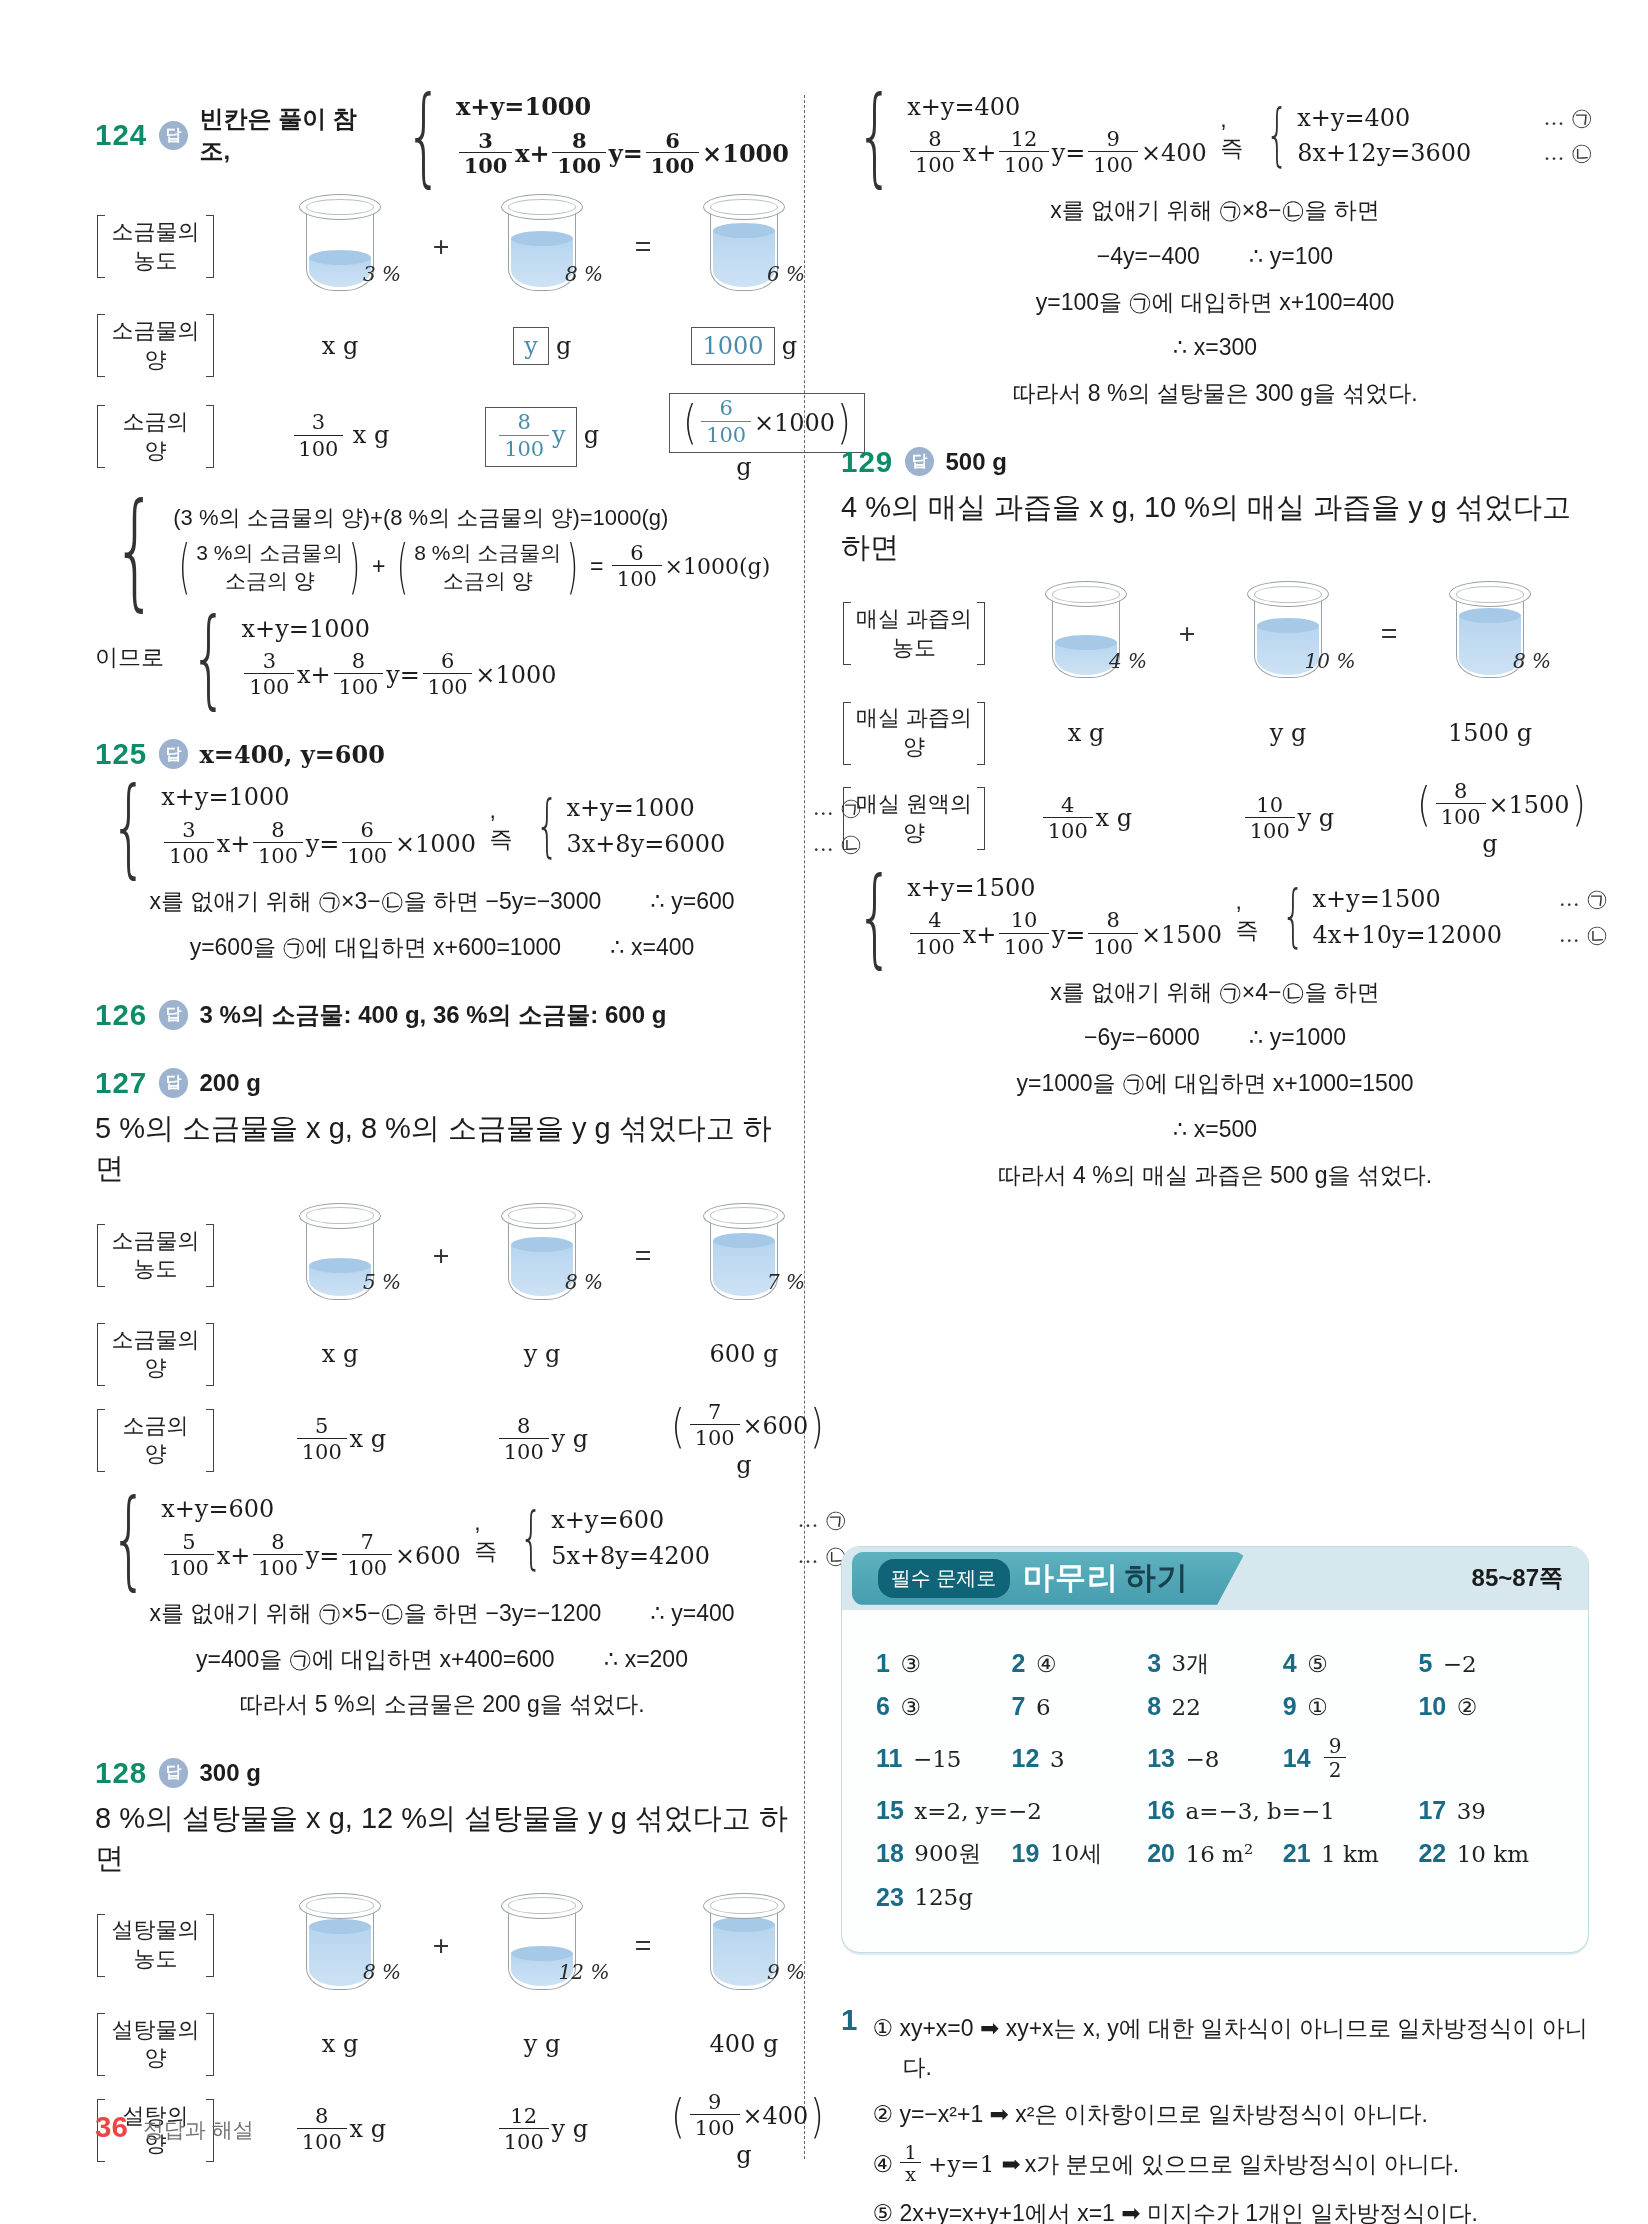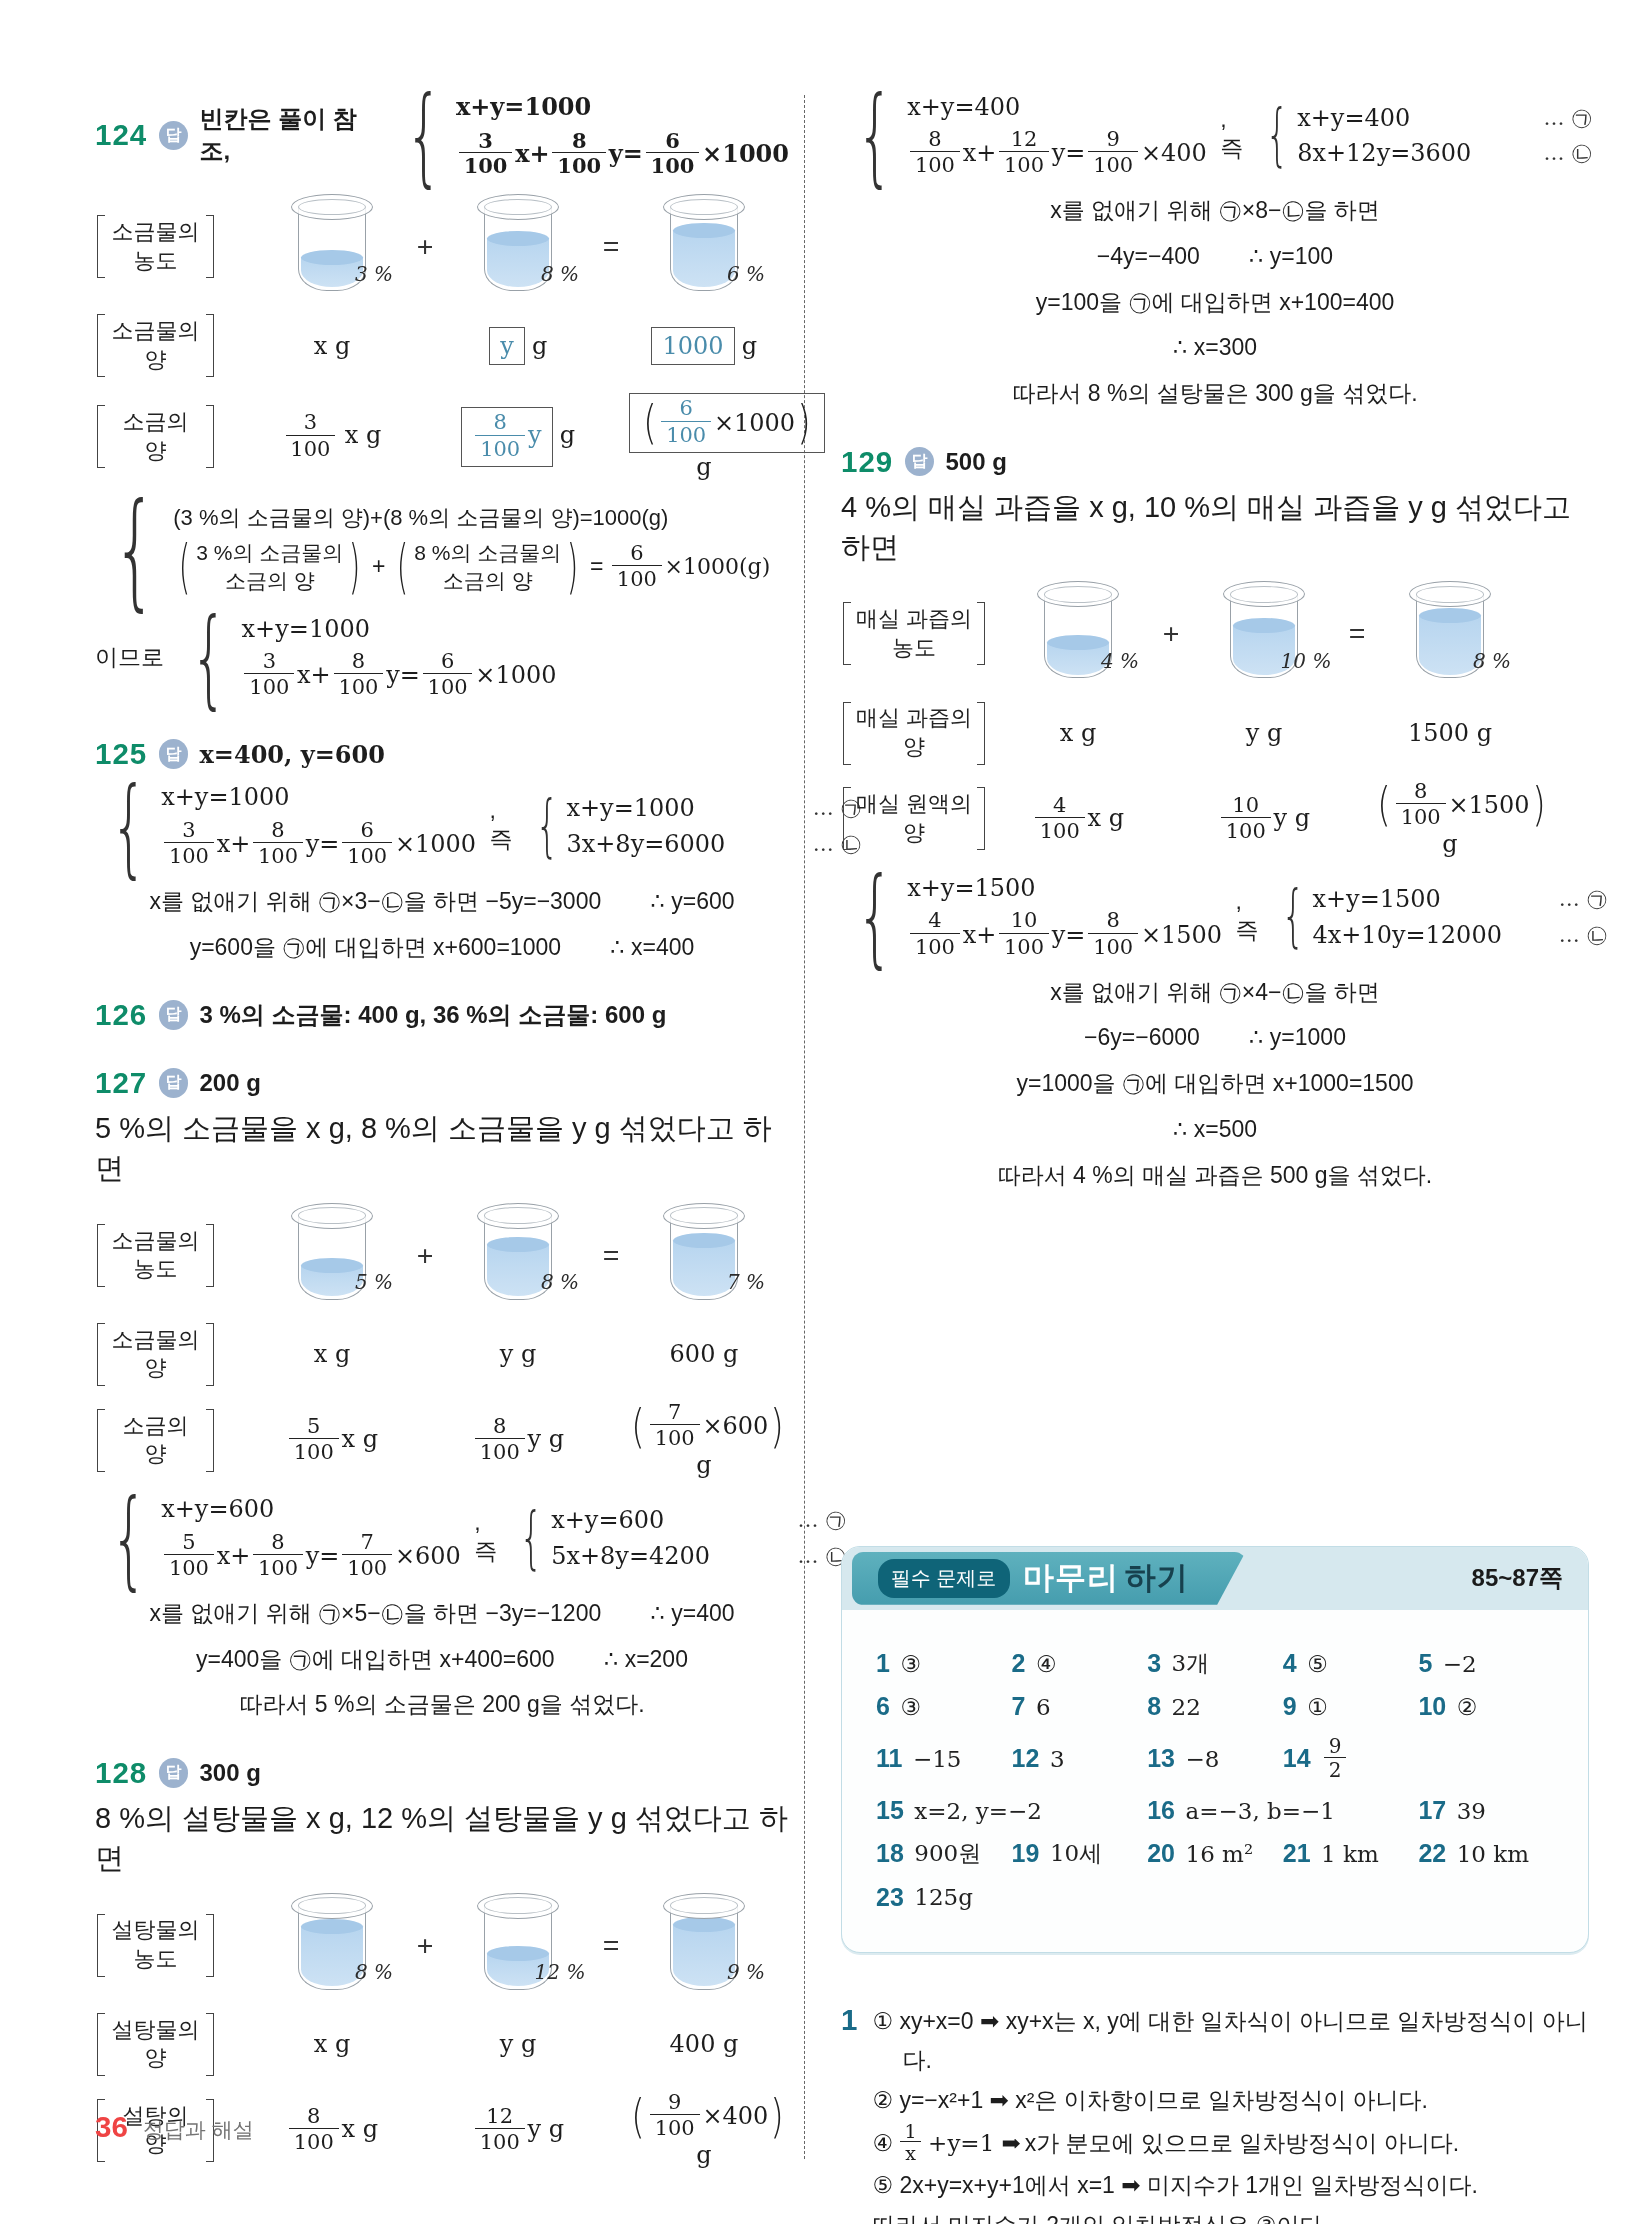--- a/index.html
+++ b/index.html
@@ -35,21 +35,21 @@
   .bold .sl{font-weight:bold;}
   .wref{width:295px;}
   .rowref{display:flex;width:100%;}
   .ref{margin-left:auto;font-size:21px;color:#333;}
   .eqrow{display:flex;align-items:center;gap:9.5px;margin:7.6px 0 13.3px;}
   .jeuk{font-size:23px;margin:0 3.8px;}
   .tline{display:flex;align-items:center;font-size:23px;margin:12.4px 0;line-height:1.45;justify-content:center;}
   .tail{margin-left:49px;}
   
   .diag{margin:9.5px 0 11.4px;}
-  .drow{display:flex;align-items:center;margin:13.3px 0;}
+  .drow{display:flex;align-items:center;margin:13.3px 0;gap:8px;}
   .dlabel{width:162px;flex:none;display:flex;justify-content:flex-start;}
   .blabel{position:relative;padding:4.8px 15px;text-align:center;font-size:22px;line-height:1.3;color:#222;
           display:inline-flex;flex-direction:column;min-width:91px;}
   .blabel::before{content:"";position:absolute;left:1.9px;top:1.9px;bottom:1.9px;width:7.6px;
                   border:1.9px solid #444;border-right:none;}
   .blabel::after{content:"";position:absolute;right:1.9px;top:1.9px;bottom:1.9px;width:7.6px;
                  border:1.9px solid #444;border-left:none;}
   .dcell{width:150px;flex:none;text-align:center;font-size:24px;}
   .dop{width:36px;flex:none;text-align:center;font-size:28.5px;color:#333;}
   .ghost{visibility:hidden;}
@@ -103,21 +103,21 @@
   .arow{display:grid;grid-template-columns:repeat(5,1fr);margin:13.3px 0;align-items:center;}
   .sp2{grid-column:span 2;}
   .aitem{display:flex;align-items:center;gap:10.5px;}
   .anum{color:#1a6b88;font-weight:bold;font-size:25px;}
   .aval{font-family:"DejaVu Serif","Liberation Serif",serif;font-size:23px;color:#222;}
   .afrac{font-size:20px;}
   
   .expl{margin-top:49px;display:flex;gap:15px;}
   .enum{color:#1a6b88;font-size:29.5px;font-weight:bold;line-height:1.2;flex:none;}
   .ebody{font-size:23px;line-height:1.72;}
-  .ebody p{margin:0 0;}
+  .ebody p{margin:7px 0;}
   .hang{padding-left:30px;text-indent:-30px;}
   .efrac{display:flex;align-items:center;flex-wrap:wrap;gap:3.8px;}
 </style>
 </head>
 <body>
 
 <div class="page">
   <div class="divider"></div>
 
   <div class="col cl">

